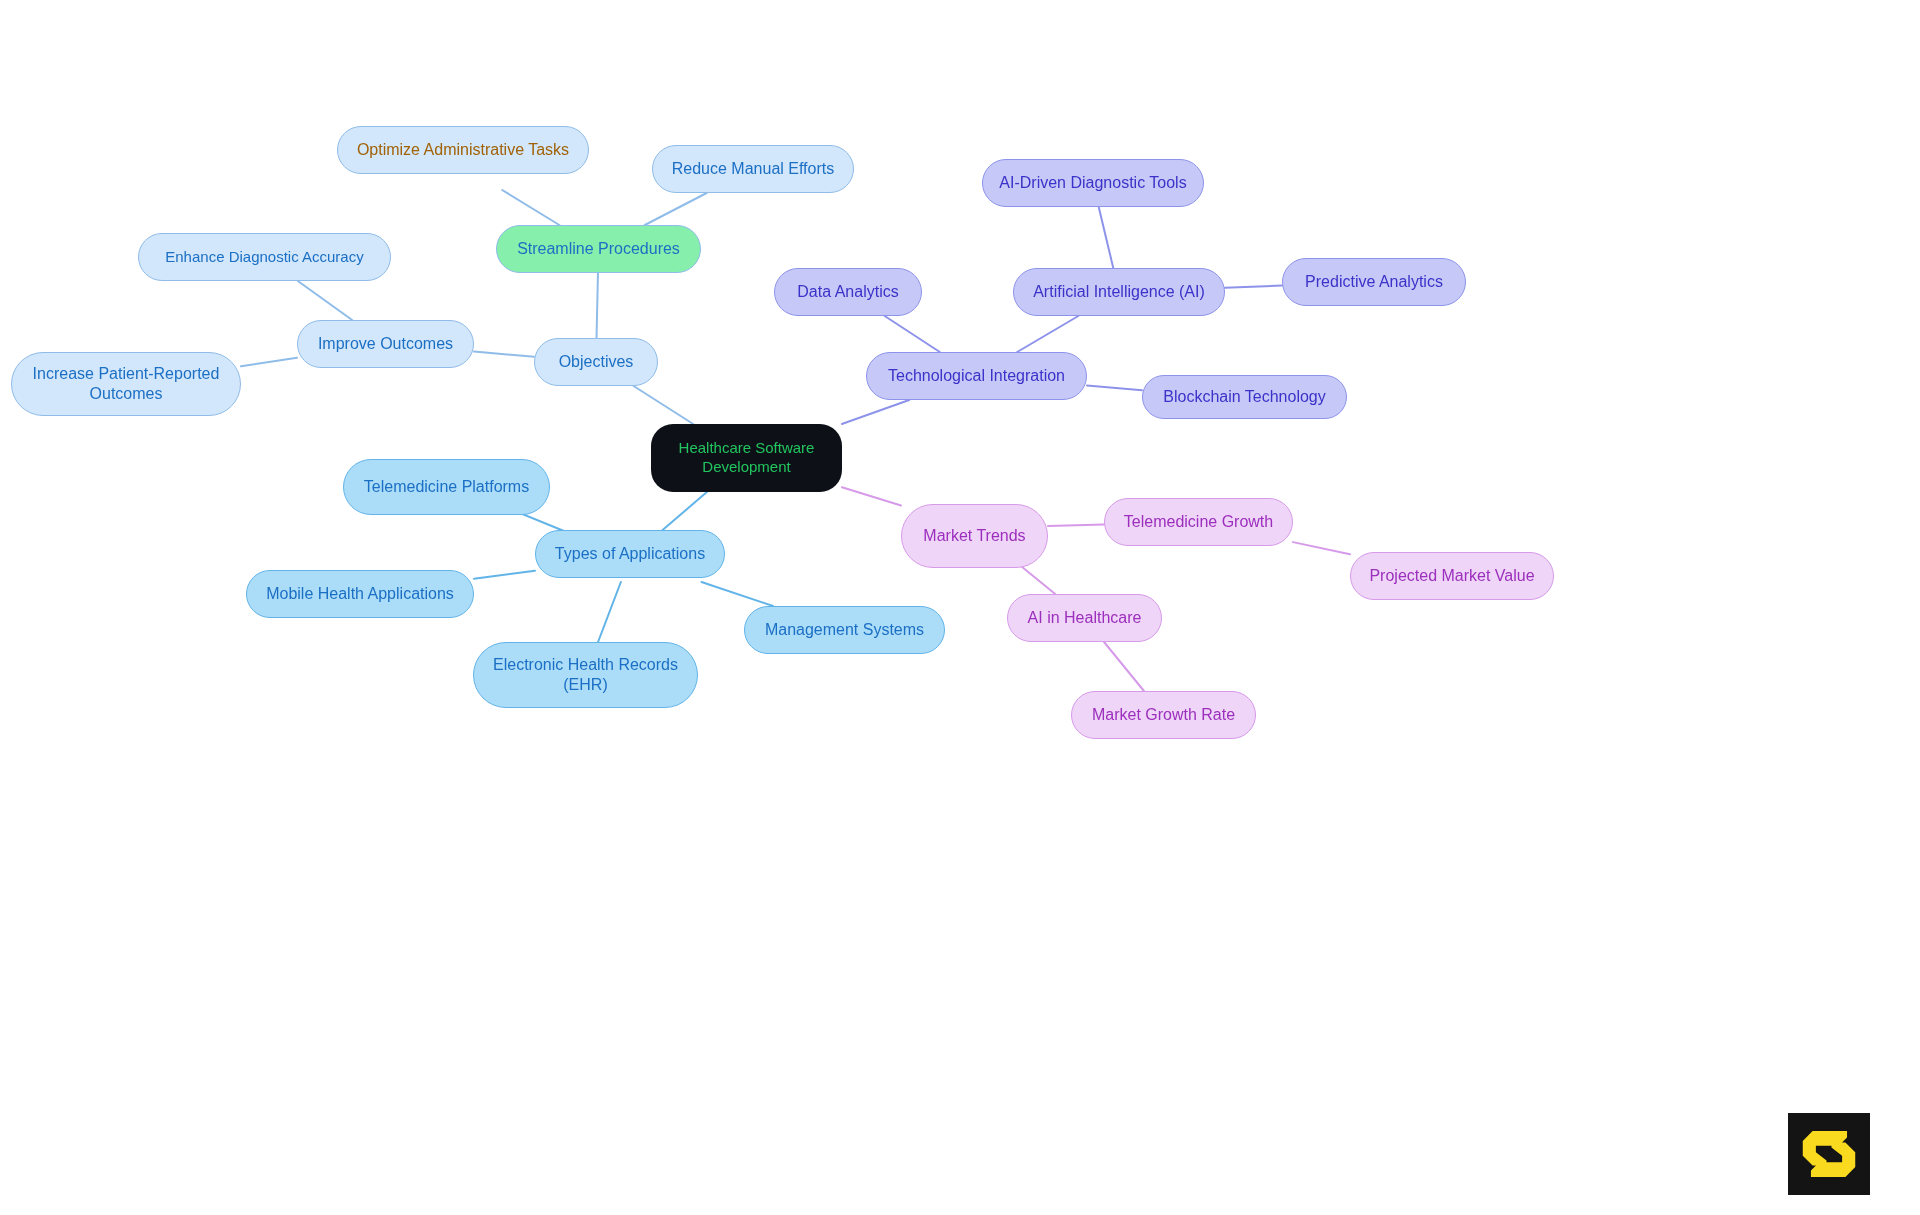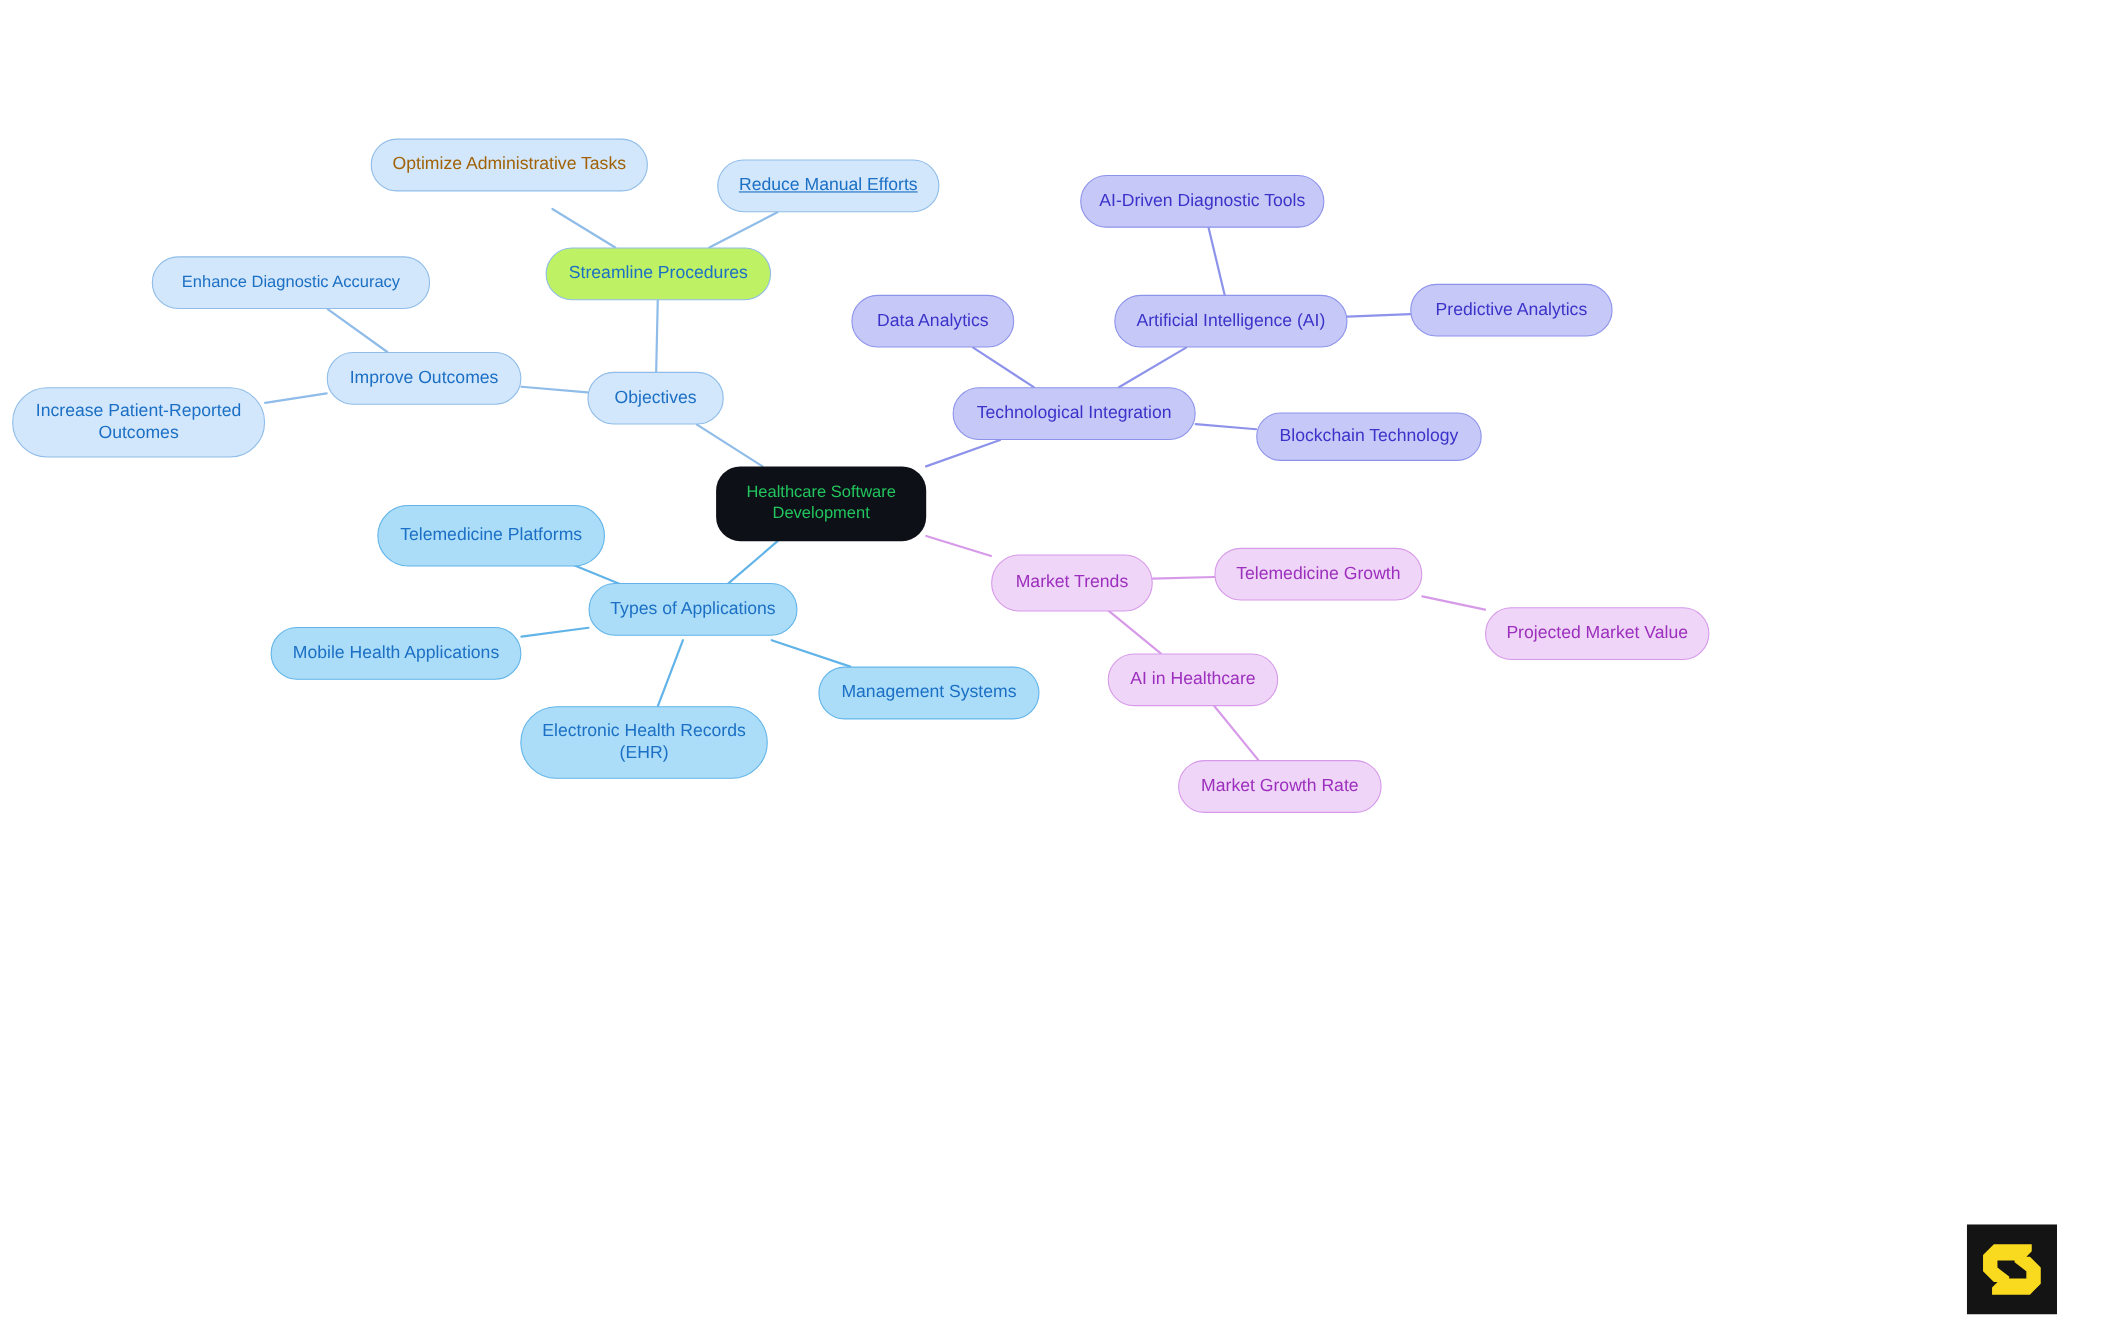--- a/index.html
+++ b/index.html
@@ -82,34 +82,34 @@
       <line x1="706.89" y1="492" x2="657.96" y2="534" stroke="#62b4e8" stroke-width="2" stroke-linecap="round"></line>
       <line x1="571.28" y1="534" x2="505.22" y2="507" stroke="#62b4e8" stroke-width="2" stroke-linecap="round"></line>
       <line x1="535" y1="570.6666666666666" x2="474" y2="578.8" stroke="#62b4e8" stroke-width="2" stroke-linecap="round"></line>
       <line x1="620.8717948717949" y1="582" x2="598.0512820512821" y2="642" stroke="#62b4e8" stroke-width="2" stroke-linecap="round"></line>
       <line x1="701.5" y1="582" x2="773" y2="606" stroke="#62b4e8" stroke-width="2" stroke-linecap="round"></line>
     </svg>
   <div id="nodes-layer">
       <div class="node root" style="left: 651px; top: 424px; width: 191px; height: 68px; font-size: 15px; background: rgb(13, 17, 23); color: #22c55e; border-color: transparent;"><span>Healthcare Software
 Development</span></div>
       <div class="node" style="left: 534px; top: 338px; width: 124px; height: 48px; font-size: 16px; background: rgb(210, 231, 251); color: rgb(27, 111, 196); border-color: rgb(143, 188, 232);"><span>Objectives</span></div>
-      <div class="node" style="left: 496px; top: 225px; width: 205px; height: 48px; font-size: 16px; background: #bef264; color: rgb(27, 111, 196); border-color: rgb(143, 188, 232);"><span>Streamline Procedures</span></div>
+      <div class="node" style="left: 496px; top: 225px; width: 205px; height: 48px; font-size: 16px; background: #86efac; color: rgb(27, 111, 196); border-color: rgb(143, 188, 232);"><span>Streamline Procedures</span></div>
       <div class="node" style="left: 337px; top: 126px; width: 252px; height: 48px; font-size: 16px; background: rgb(210, 231, 251); color: #a16207; border-color: rgb(143, 188, 232);"><span>Optimize Administrative Tasks</span></div>
-      <div class="node" style="left: 652px; top: 145px; width: 202px; height: 48px; font-size: 16px; background: rgb(210, 231, 251); color: rgb(27, 111, 196); border-color: rgb(143, 188, 232); text-decoration: underline;"><span>Reduce Manual Efforts</span></div>
+      <div class="node" style="left: 652px; top: 145px; width: 202px; height: 48px; font-size: 16px; background: rgb(210, 231, 251); color: rgb(27, 111, 196); border-color: rgb(143, 188, 232);"><span>Reduce Manual Efforts</span></div>
       <div class="node" style="left: 297px; top: 320px; width: 177px; height: 48px; font-size: 16px; background: rgb(210, 231, 251); color: rgb(27, 111, 196); border-color: rgb(143, 188, 232);"><span>Improve Outcomes</span></div>
       <div class="node" style="left: 138px; top: 233px; width: 253px; height: 48px; font-size: 15px; background: rgb(210, 231, 251); color: rgb(27, 111, 196); border-color: rgb(143, 188, 232);"><span>Enhance Diagnostic Accuracy</span></div>
       <div class="node" style="left: 11px; top: 352px; width: 230px; height: 64px; font-size: 16px; background: rgb(210, 231, 251); color: rgb(27, 111, 196); border-color: rgb(143, 188, 232);"><span>Increase Patient-Reported
 Outcomes</span></div>
       <div class="node" style="left: 866px; top: 352px; width: 221px; height: 48px; font-size: 16px; background: rgb(198, 201, 247); color: rgb(59, 50, 201); border-color: rgb(141, 147, 234);"><span>Technological Integration</span></div>
       <div class="node" style="left: 774px; top: 268px; width: 148px; height: 48px; font-size: 16px; background: rgb(198, 201, 247); color: rgb(59, 50, 201); border-color: rgb(141, 147, 234);"><span>Data Analytics</span></div>
       <div class="node" style="left: 1013px; top: 268px; width: 212px; height: 48px; font-size: 16px; background: rgb(198, 201, 247); color: rgb(59, 50, 201); border-color: rgb(141, 147, 234);"><span>Artificial Intelligence (AI)</span></div>
       <div class="node" style="left: 982px; top: 159px; width: 222px; height: 48px; font-size: 16px; background: rgb(198, 201, 247); color: rgb(59, 50, 201); border-color: rgb(141, 147, 234);"><span>AI-Driven Diagnostic Tools</span></div>
       <div class="node" style="left: 1282px; top: 258px; width: 184px; height: 48px; font-size: 16px; background: rgb(198, 201, 247); color: rgb(59, 50, 201); border-color: rgb(141, 147, 234);"><span>Predictive Analytics</span></div>
       <div class="node" style="left: 1142px; top: 375px; width: 205px; height: 44px; font-size: 16px; background: rgb(198, 201, 247); color: rgb(59, 50, 201); border-color: rgb(141, 147, 234);"><span>Blockchain Technology</span></div>
-      <div class="node" style="left: 901px; top: 504px; width: 147px; height: 52px; font-size: 16px; background: rgb(239, 213, 248); color: rgb(156, 47, 189); border-color: rgb(215, 154, 233);"><span>Market Trends</span></div>
+      <div class="node" style="left: 901px; top: 504px; width: 147px; height: 64px; font-size: 16px; background: rgb(239, 213, 248); color: rgb(156, 47, 189); border-color: rgb(215, 154, 233);"><span>Market Trends</span></div>
       <div class="node" style="left: 1104px; top: 498px; width: 189px; height: 48px; font-size: 16px; background: rgb(239, 213, 248); color: rgb(156, 47, 189); border-color: rgb(215, 154, 233);"><span>Telemedicine Growth</span></div>
       <div class="node" style="left: 1350px; top: 552px; width: 204px; height: 48px; font-size: 16px; background: rgb(239, 213, 248); color: rgb(156, 47, 189); border-color: rgb(215, 154, 233);"><span>Projected Market Value</span></div>
       <div class="node" style="left: 1007px; top: 594px; width: 155px; height: 48px; font-size: 16px; background: rgb(239, 213, 248); color: rgb(156, 47, 189); border-color: rgb(215, 154, 233);"><span>AI in Healthcare</span></div>
       <div class="node" style="left: 1071px; top: 691px; width: 185px; height: 48px; font-size: 16px; background: rgb(239, 213, 248); color: rgb(156, 47, 189); border-color: rgb(215, 154, 233);"><span>Market Growth Rate</span></div>
       <div class="node" style="left: 535px; top: 530px; width: 190px; height: 48px; font-size: 16px; background: rgb(171, 221, 249); color: rgb(27, 111, 196); border-color: rgb(98, 180, 232);"><span>Types of Applications</span></div>
       <div class="node" style="left: 343px; top: 459px; width: 207px; height: 56px; font-size: 16px; background: rgb(171, 221, 249); color: rgb(27, 111, 196); border-color: rgb(98, 180, 232);"><span>Telemedicine Platforms</span></div>
       <div class="node" style="left: 246px; top: 570px; width: 228px; height: 48px; font-size: 16px; background: rgb(171, 221, 249); color: rgb(27, 111, 196); border-color: rgb(98, 180, 232);"><span>Mobile Health Applications</span></div>
       <div class="node" style="left: 473px; top: 642px; width: 225px; height: 66px; font-size: 16px; background: rgb(171, 221, 249); color: rgb(27, 111, 196); border-color: rgb(98, 180, 232);"><span>Electronic Health Records
 (EHR)</span></div>
       <div class="node" style="left: 744px; top: 606px; width: 201px; height: 48px; font-size: 16px; background: rgb(171, 221, 249); color: rgb(27, 111, 196); border-color: rgb(98, 180, 232);"><span>Management Systems</span></div>

